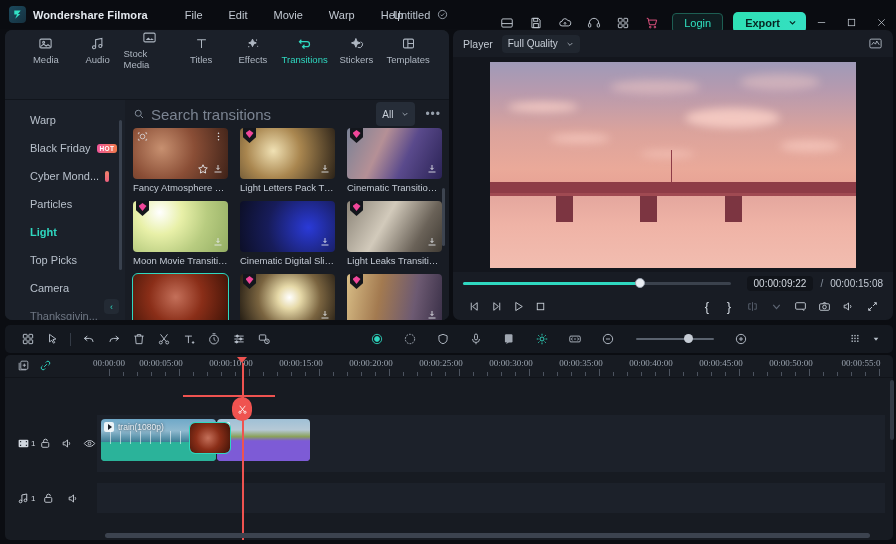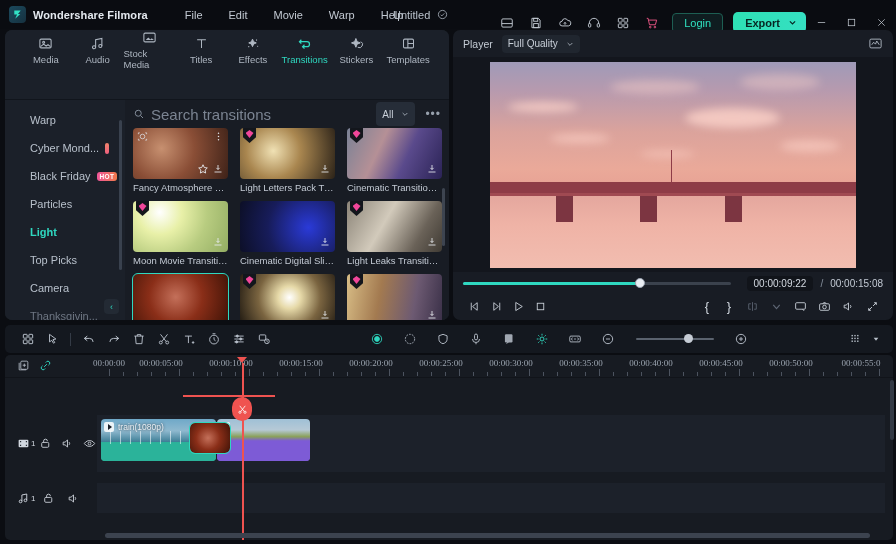--- a/index.html
+++ b/index.html
@@ -387,26 +387,26 @@
     </div>
     <div class="navtab-sep"></div>
 
     <div class="leftbody">
 
       <div class="catlist">
         <div class="cat">
           <span>Warp</span>
         </div>
         <div class="cat">
+          <span>Black Friday</span>
+          <span class="badge">HOT</span>
+        </div>
+        <div class="cat">
           <span>Cyber Mond...</span>
           <span class="badge-thin"></span>
-        </div>
-        <div class="cat">
-          <span>Black Friday</span>
-          <span class="badge">HOT</span>
         </div>
         <div class="cat">
           <span>Particles</span>
         </div>
         <div class="cat active">
           <span>Light</span>
         </div>
         <div class="cat">
           <span>Top Picks</span>
         </div>

